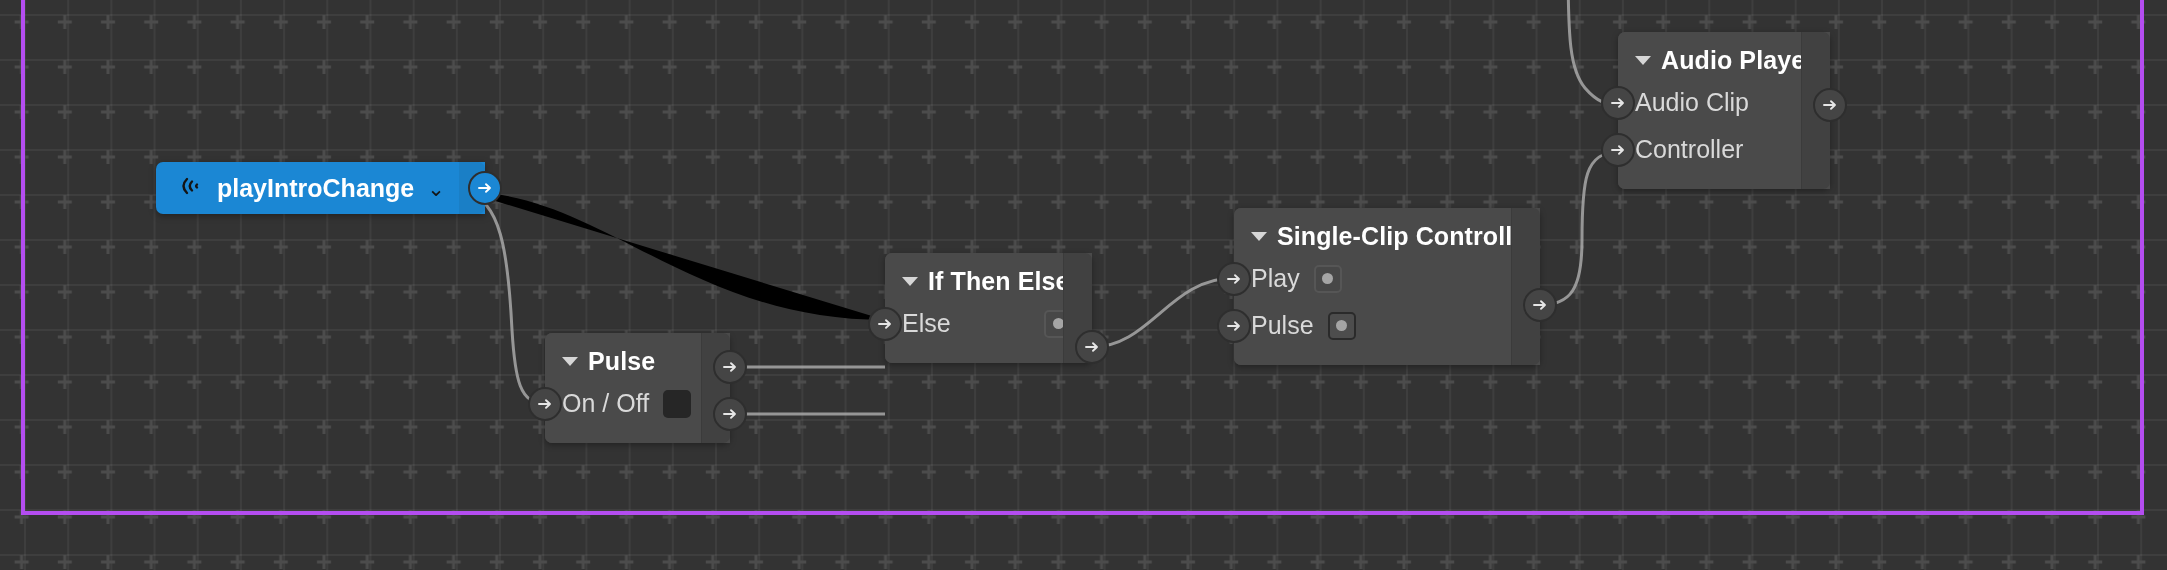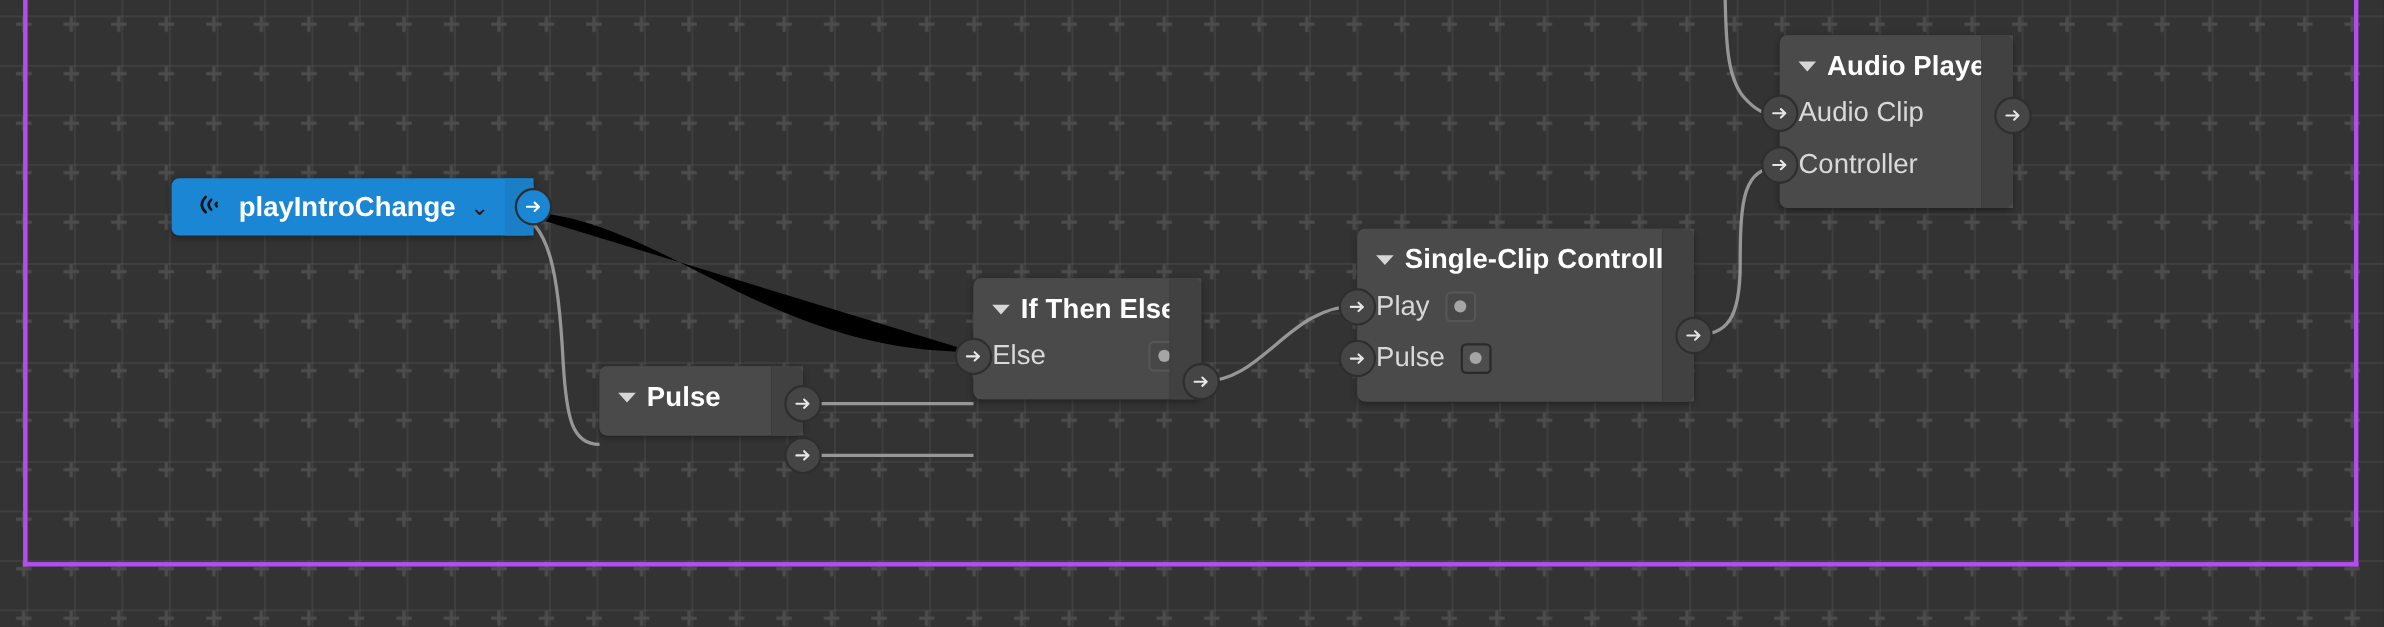--- a/index.html
+++ b/index.html
@@ -261,20 +261,29 @@
       </div>
     </div>
   </div>
 
   <div class="node" id="node-pulse" style="left:545px; top:333px; width:185px;">
     <div class="body">
       <div class="node-title">
         <span class="tri"></span>
         <span>Pulse</span>
       </div>
+      <div class="row">
+        <span class="rlabel">On / Off</span>
+        <span class="widget dark"></span>
+        <div class="port inp" style="top:7px;">
+          <svg width="18" height="18" viewBox="0 0 18 18">
+            <path d="M3 9 H14 M10 5.2 L14 9 L10 12.8" fill="none" stroke="#e6e6e6" stroke-width="1.9" stroke-linecap="round" stroke-linejoin="round"></path>
+          </svg>
+        </div>
+      </div>
       <div style="height:16px;"></div>
       <div class="outcol"></div>
       <div class="port out" style="top:17px; right:-17px;">
         <svg width="18" height="18" viewBox="0 0 18 18">
           <path d="M3 9 H14 M10 5.2 L14 9 L10 12.8" fill="none" stroke="#e6e6e6" stroke-width="1.9" stroke-linecap="round" stroke-linejoin="round"></path>
         </svg>
       </div>
       <div class="port out" style="top:64px; right:-17px;">
         <svg width="18" height="18" viewBox="0 0 18 18">
           <path d="M3 9 H14 M10 5.2 L14 9 L10 12.8" fill="none" stroke="#e6e6e6" stroke-width="1.9" stroke-linecap="round" stroke-linejoin="round"></path>

